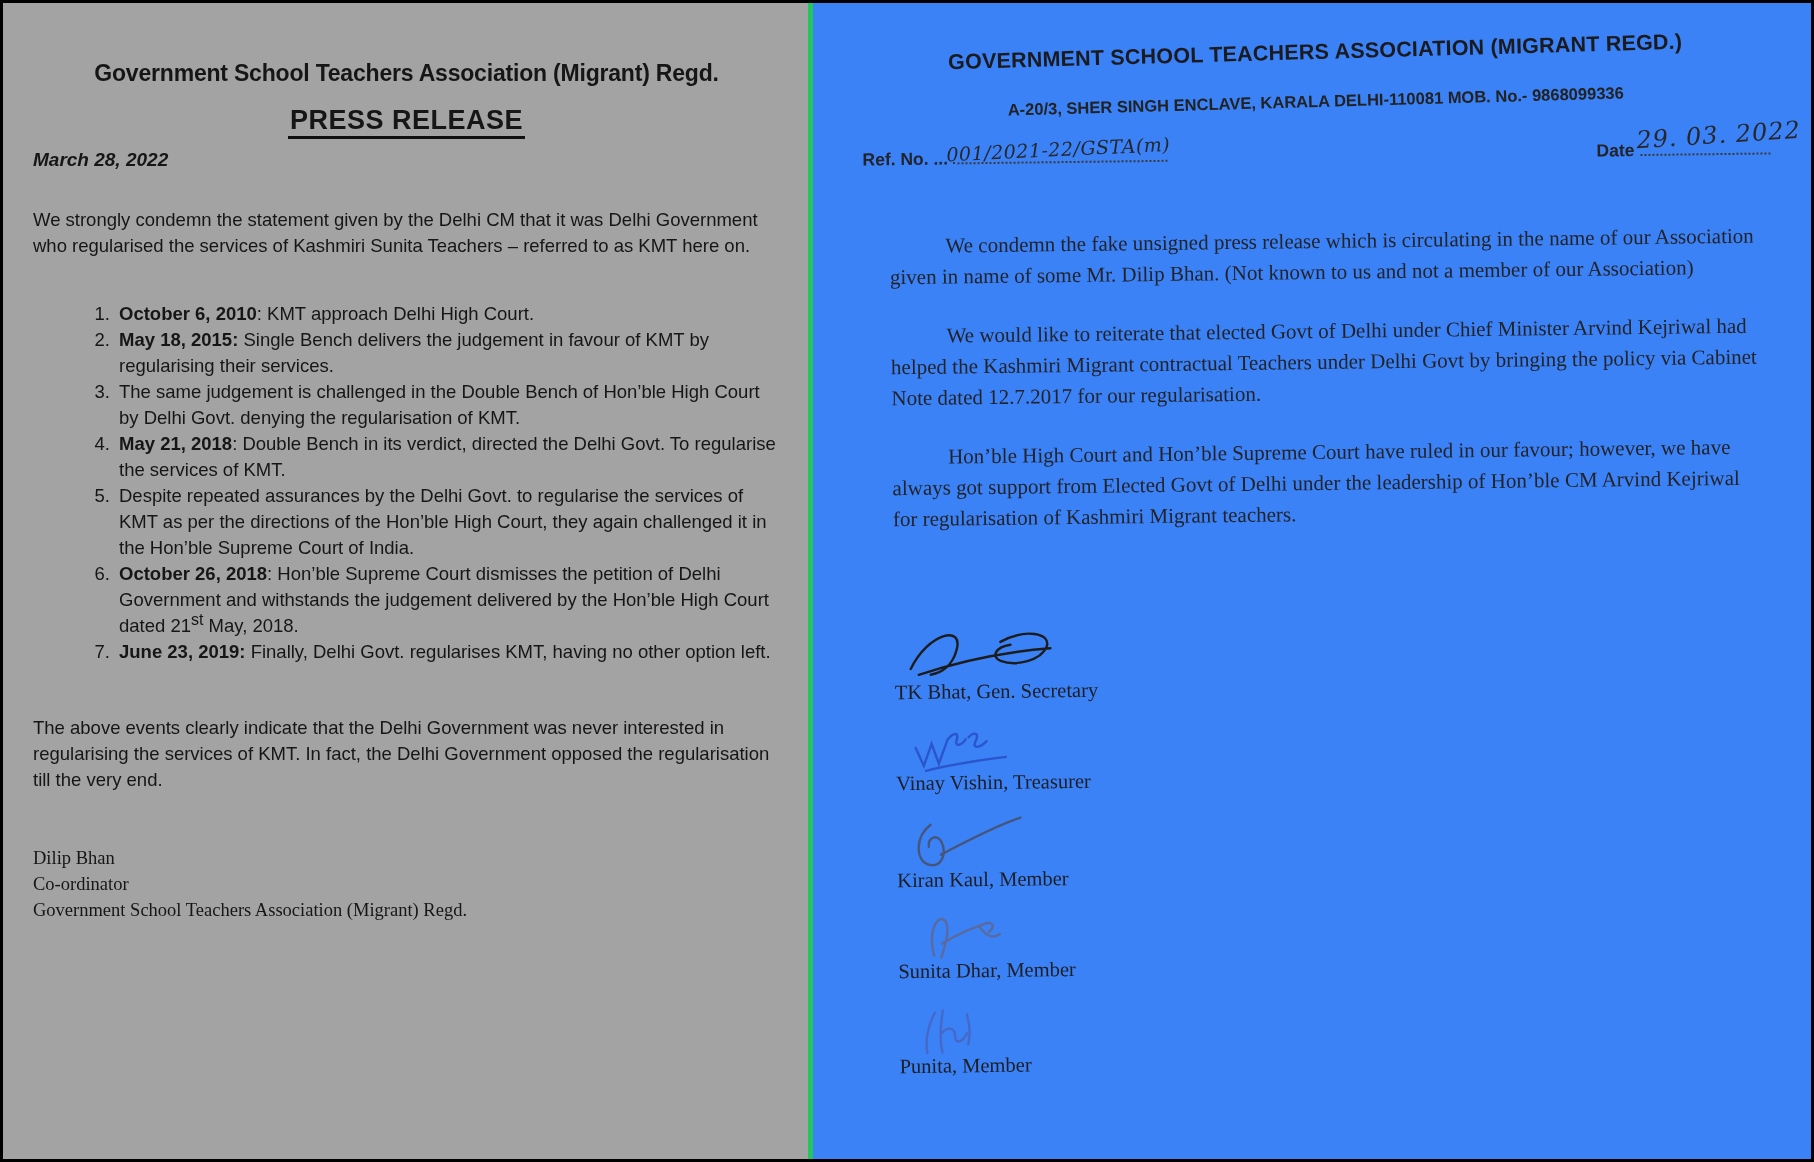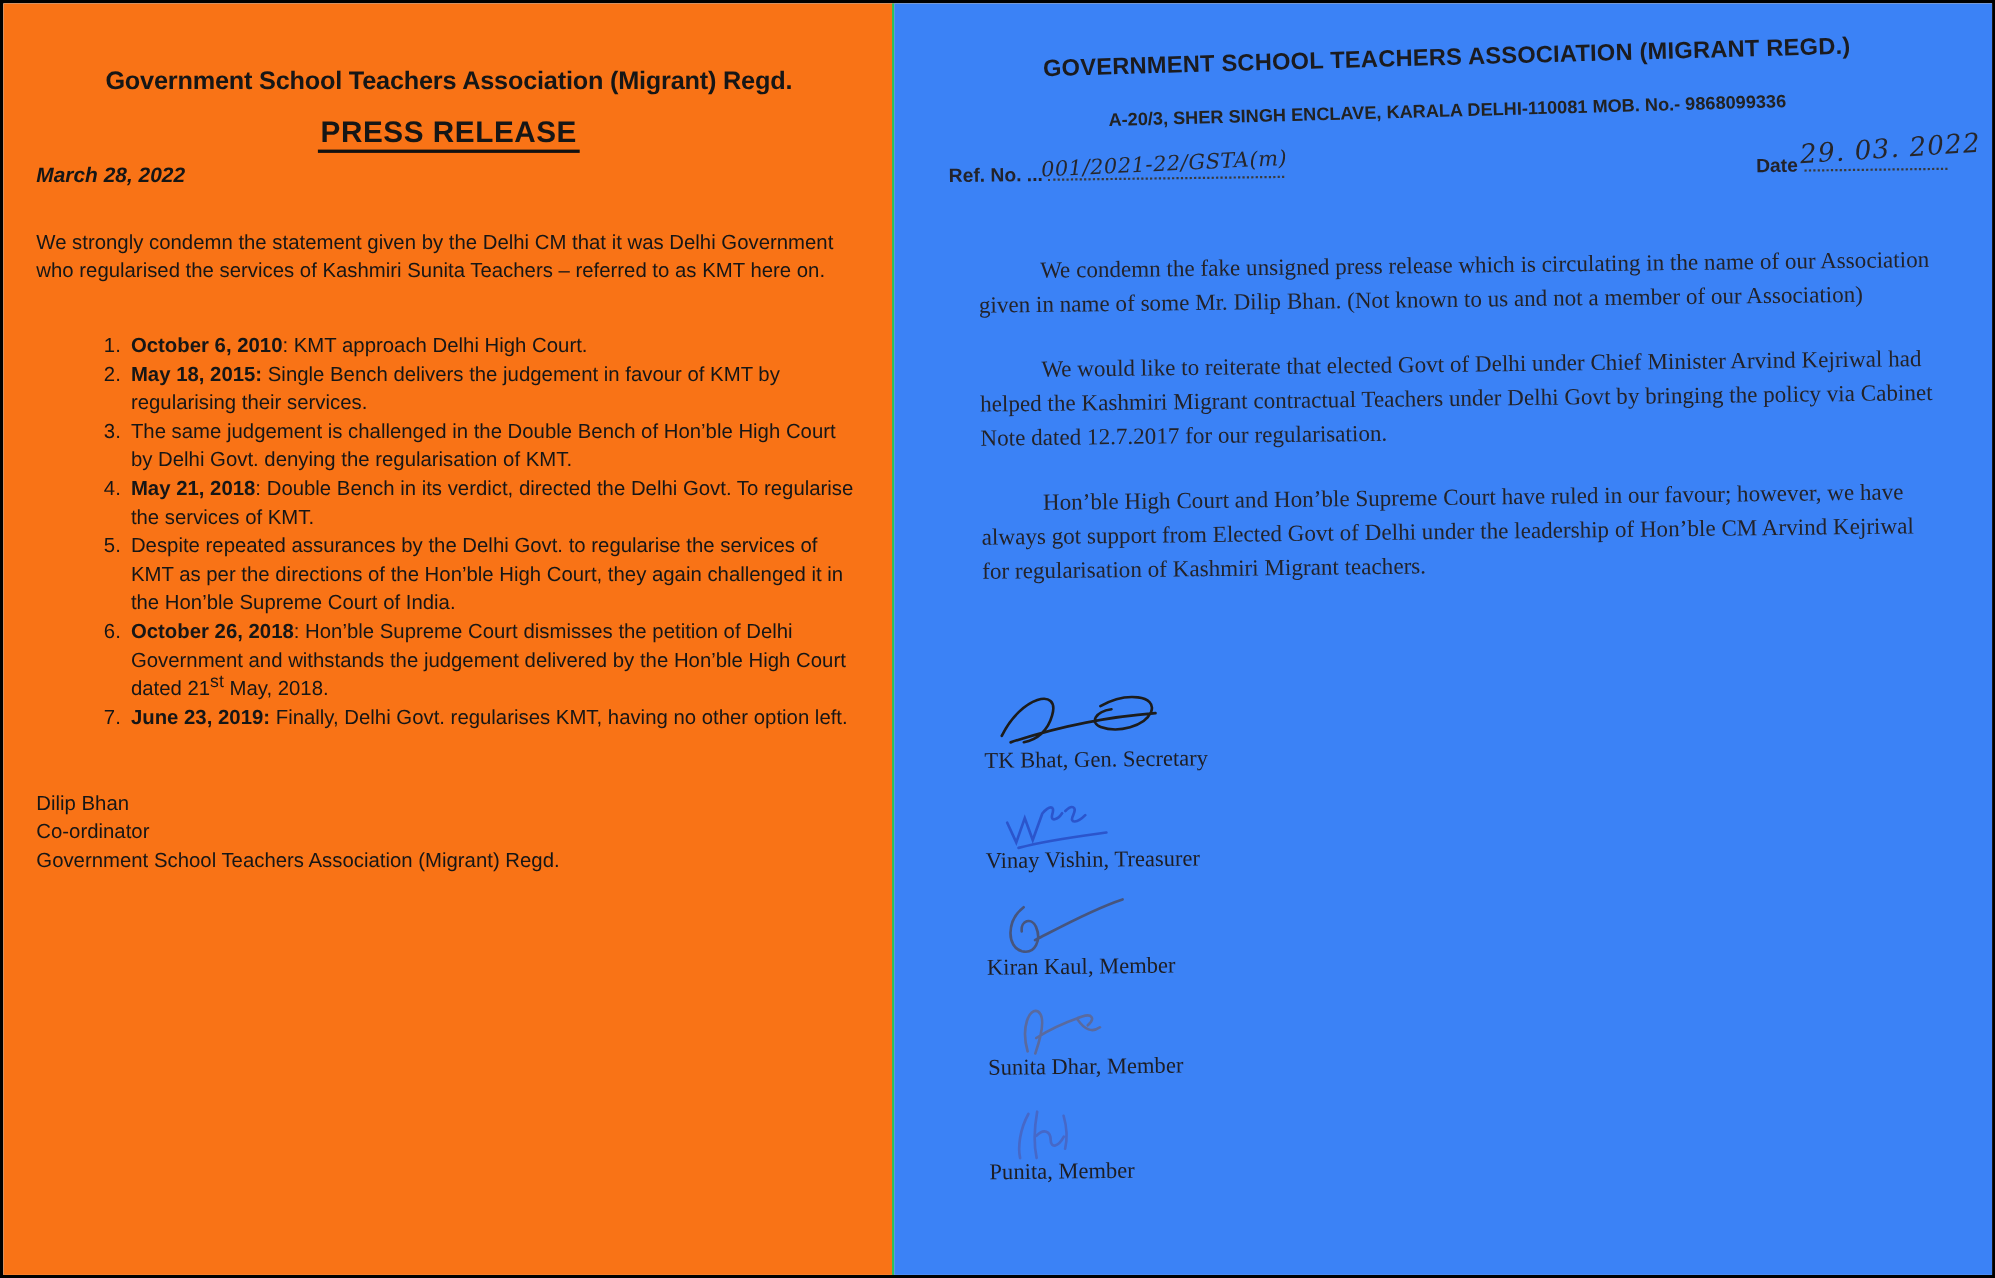--- a/index.html
+++ b/index.html
@@ -5,22 +5,22 @@
   html,body{margin:0;padding:0;background:#222;}
   .scan{
     width:1814px;height:1162px;box-sizing:border-box;
     background:#ffffff;border:3px solid #000;
     display:flex;overflow:hidden;
     font-family:"Liberation Sans",sans-serif;
   }
   
   .page-left{
     width:810px;box-sizing:border-box;flex:0 0 810px;
-    border-right:2px solid #22c55e;
-    background:#f97316;
+    border-right:5px solid #22c55e;
+    background:#a3a3a3;
     padding:56px 28px 12px 30px;
     color:#161616;
     font-size:18.5px;line-height:26px;
   }
   .pl-title{
     text-align:center;font-weight:bold;font-size:23px;line-height:28px;
     margin:0 0 20px 0;letter-spacing:-0.2px;
   }
   .pl-press{
     text-align:center;font-weight:bold;font-size:27px;margin:0 0 14px 0;
@@ -30,21 +30,21 @@
     text-align:left;font-weight:bold;font-style:italic;font-size:19px;
     margin:0 2px 34px 0;
   }
   .pl-intro{margin:0 0 42px 0;max-width:748px;}
   .pl-chain{margin:0 0 14px 0;}
   ol.events{margin:0 0 0 0;padding:0 0 0 82px;max-width:770px;}
   ol.events li{margin:0;padding:0 0 0 4px;}
   ol.events .b{font-weight:bold;}
   .pl-closing{margin:50px 0 0 0;max-width:760px;}
   .pl-signoff{margin:52px 0 0 0;}
-  .pl-signoff div{margin:0;}
+  .pl-signoff div{margin:0;font-family:Liberation Serif, serif;}
   sup{font-size:16px;line-height:0;}
   
   .page-right{
     flex:1;box-sizing:border-box;background:#3b82f6;
     padding:34px 40px 0 46px;
     font-family:"Liberation Serif",serif;color:#23232a;
     font-size:21px;line-height:31px;
     position:relative;
   }
   .pr-rotate{transform:rotate(-0.7deg);transform-origin:50% 0;}
@@ -95,20 +95,21 @@
     <p class="pl-intro">We strongly condemn the statement given by the Delhi CM that it was Delhi Government who regularised the services of Kashmiri Sunita Teachers – referred to as KMT here on.</p>
     <ol class="events" id="events-list">
         <li><span class="b">October 6, 2010</span>: KMT approach Delhi High Court.</li>
         <li><span class="b">May 18, 2015:</span> Single Bench delivers the judgement in favour of KMT by regularising their services.</li>
         <li>The same judgement is challenged in the Double Bench of Hon’ble High Court by Delhi Govt. denying the regularisation of KMT.</li>
         <li><span class="b">May 21, 2018</span>: Double Bench in its verdict, directed the Delhi Govt. To regularise the services of KMT.</li>
         <li>Despite repeated assurances by the Delhi Govt. to regularise the services of KMT as per the directions of the Hon’ble High Court, they again challenged it in the Hon’ble Supreme Court of India.</li>
         <li><span class="b">October 26, 2018</span>: Hon’ble Supreme Court dismisses the petition of Delhi Government and withstands the judgement delivered by the Hon’ble High Court dated 21<sup>st</sup> May, 2018.</li>
         <li><span class="b">June 23, 2019:</span> Finally, Delhi Govt. regularises KMT, having no other option left.</li>
       </ol>
+    <p class="pl-closing">The above events clearly indicate that the Delhi Government was never interested in regularising the services of KMT. In fact, the Delhi Government opposed the regularisation till the very end.</p>
     <div class="pl-signoff" id="signoff">
         <div>Dilip Bhan</div>
         <div>Co-ordinator</div>
         <div>Government School Teachers Association (Migrant) Regd.</div>
       </div>
   </div>
 
   <div class="page-right">
     <div class="pr-rotate">
       <div class="pr-title">GOVERNMENT SCHOOL TEACHERS ASSOCIATION (MIGRANT REGD.)</div>

